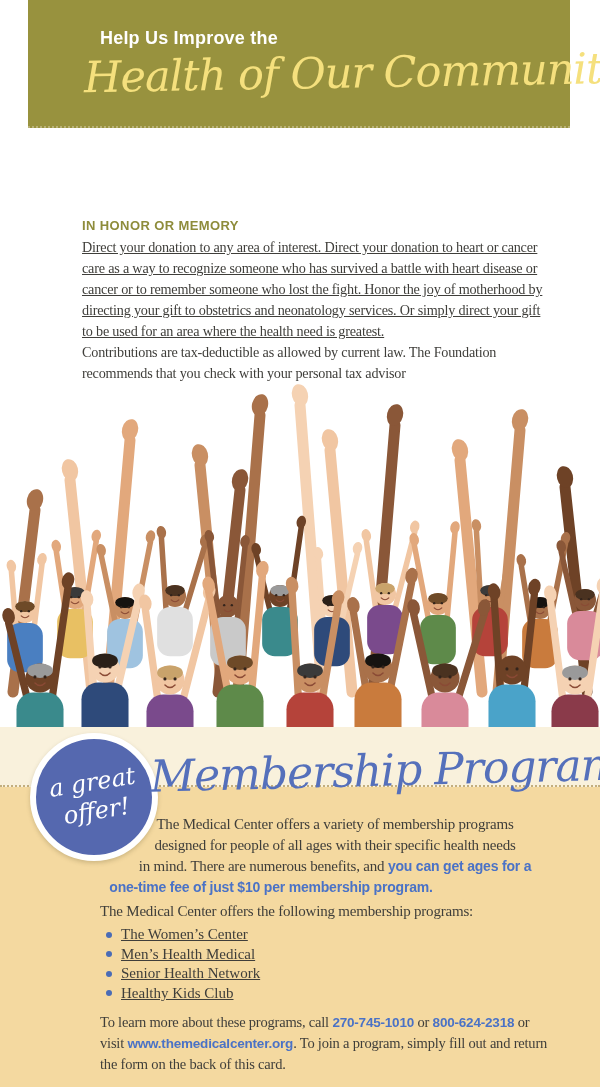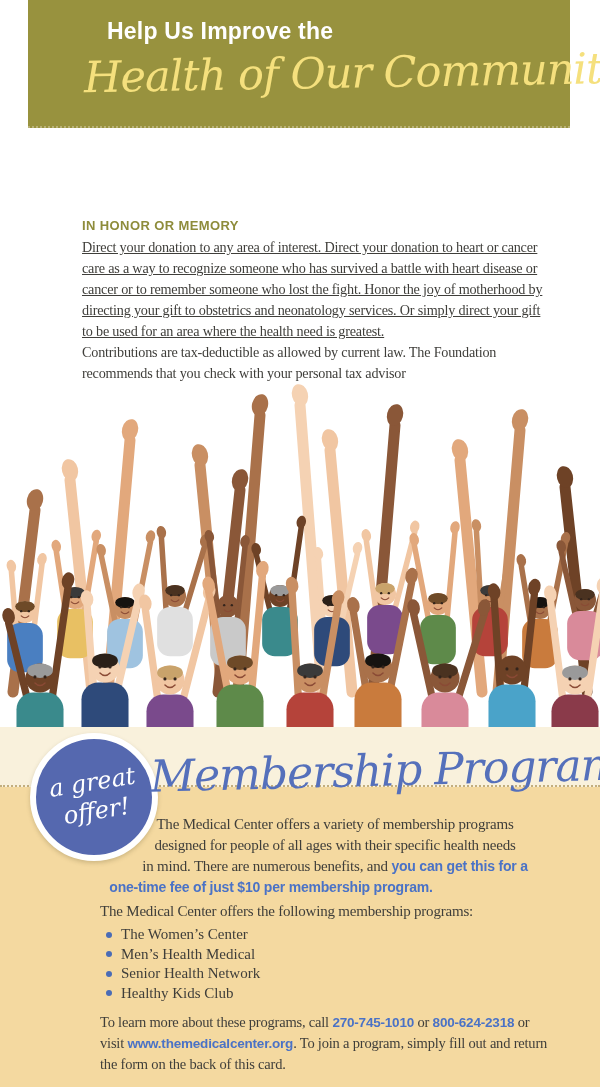--- a/index.html
+++ b/index.html
@@ -7,23 +7,23 @@
     position:relative;width:600px;height:1087px;margin:0 auto;
     background:#ffffff;overflow:hidden;
     font-family:"Liberation Serif",serif;color:#3f3e3a;
   }
   
   .banner{
     position:absolute;left:28px;top:0;width:542px;height:126px;
     background:#98923e;border-bottom:2px dotted #b9b277;
   }
   .banner-kicker{
-    position:absolute;left:72px;top:18px;
+    position:absolute;left:72px;top:28px;
     font-family:"Liberation Sans",sans-serif;font-weight:bold;
-    font-size:23px;color:#ffffff;letter-spacing:.2px;margin-left:7px;
+    font-size:18px;color:#ffffff;letter-spacing:.2px;
   }
   .banner-title{
     position:absolute;left:56px;top:48px;width:486px;
     font-family:"DejaVu Serif",serif;font-style:italic;
     font-size:43px;color:#f5e07d;white-space:nowrap;
     transform:rotate(-1deg);letter-spacing:-1px;
   }
   
   .copy{
     position:absolute;left:82px;width:505px;
@@ -69,21 +69,21 @@
   .m-intro{
     position:absolute;left:70px;top:814px;width:530px;
     font-size:15px;line-height:21px;text-align:center;letter-spacing:-.2px;
   }
   .hl{
     font-family:"Liberation Sans",sans-serif;font-weight:bold;
     color:#4a72c6;font-size:14px;
   }
   .m-intro .shift{transform:translateX(-64px);}
   .list-head{position:absolute;left:100px;top:903px;font-size:15px;letter-spacing:-.2px;}
-  .prog-list{position:absolute;left:100px;top:925px;font-size:15px;}
+  .prog-list{position:absolute;left:100px;top:925px;font-size:15px;text-decoration:underline;}
   .prog-item{display:flex;align-items:center;height:19.5px;}
   .dot{
     width:6px;height:6px;border-radius:50%;background:#4a6cb5;
     margin:0 9px 0 6px;flex:0 0 auto;
   }
   .contact{
     position:absolute;left:100px;top:1012px;width:480px;
     font-size:14.5px;line-height:20px;letter-spacing:-.2px;
   }
   .contact .hl{font-size:13.5px;}
@@ -350,21 +350,21 @@
   <div class="badge">
     <div class="badge-text">a great
 offer!</div>
   </div>
 
   <div class="m-title">Membership Programs</div>
 
   <div class="m-intro">
     <div>The Medical Center offers a variety of membership programs</div>
     <div>designed for people of all ages with their specific health needs</div>
-    <div><span>in mind. There are numerous benefits, and </span><span class="hl">you can get this for a</span></div>
+    <div><span>in mind. There are numerous benefits, and </span><span class="hl">you can get ages for a</span></div>
     <div class="hl shift">one-time fee of just $10 per membership program.</div>
   </div>
 
   <div class="list-head">The Medical Center offers the following membership programs:</div>
   <div class="prog-list">
     <div class="prog-item">
       <span class="dot"></span>
       <span>The Women’s Center</span>
     </div>
     <div class="prog-item">

